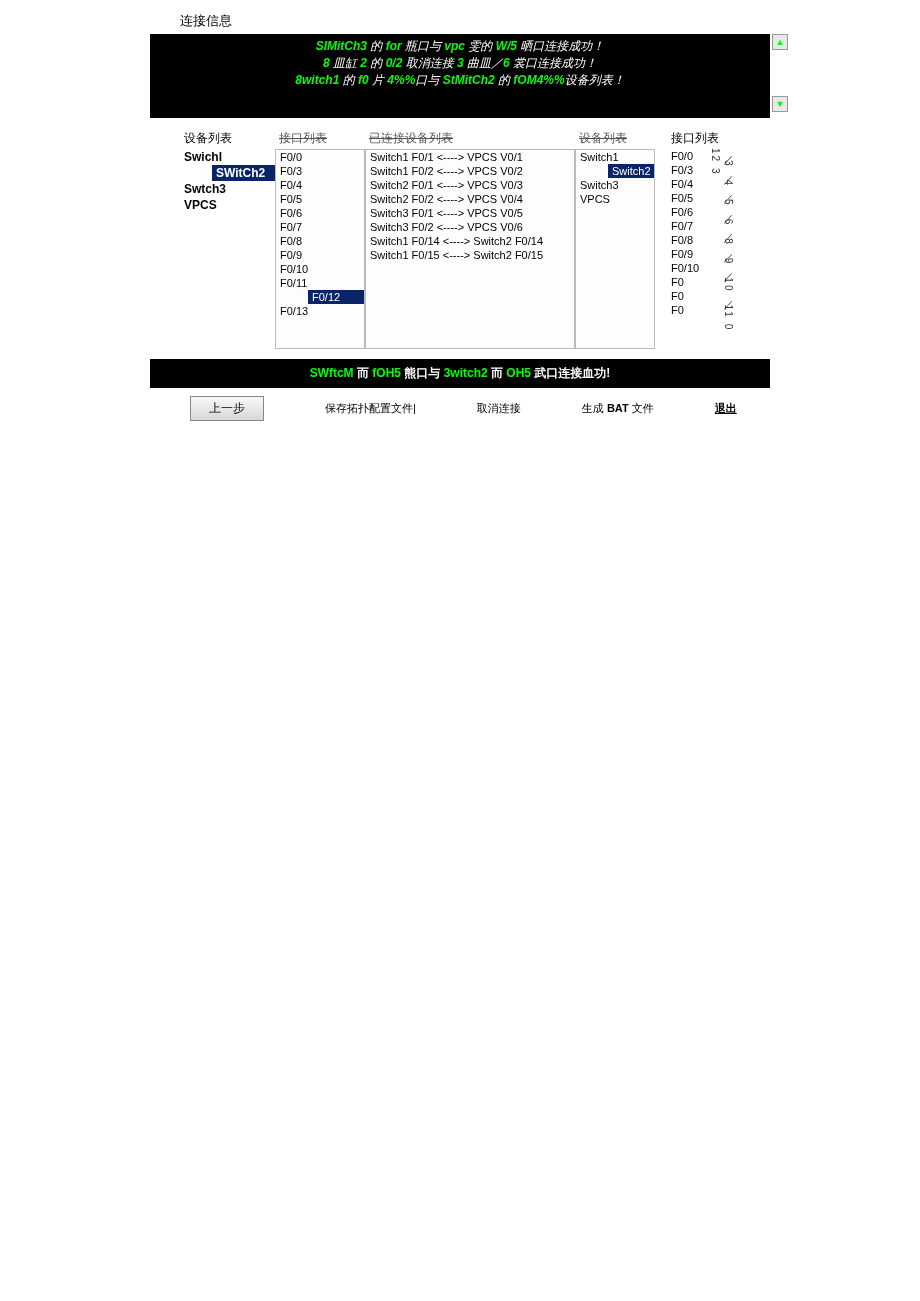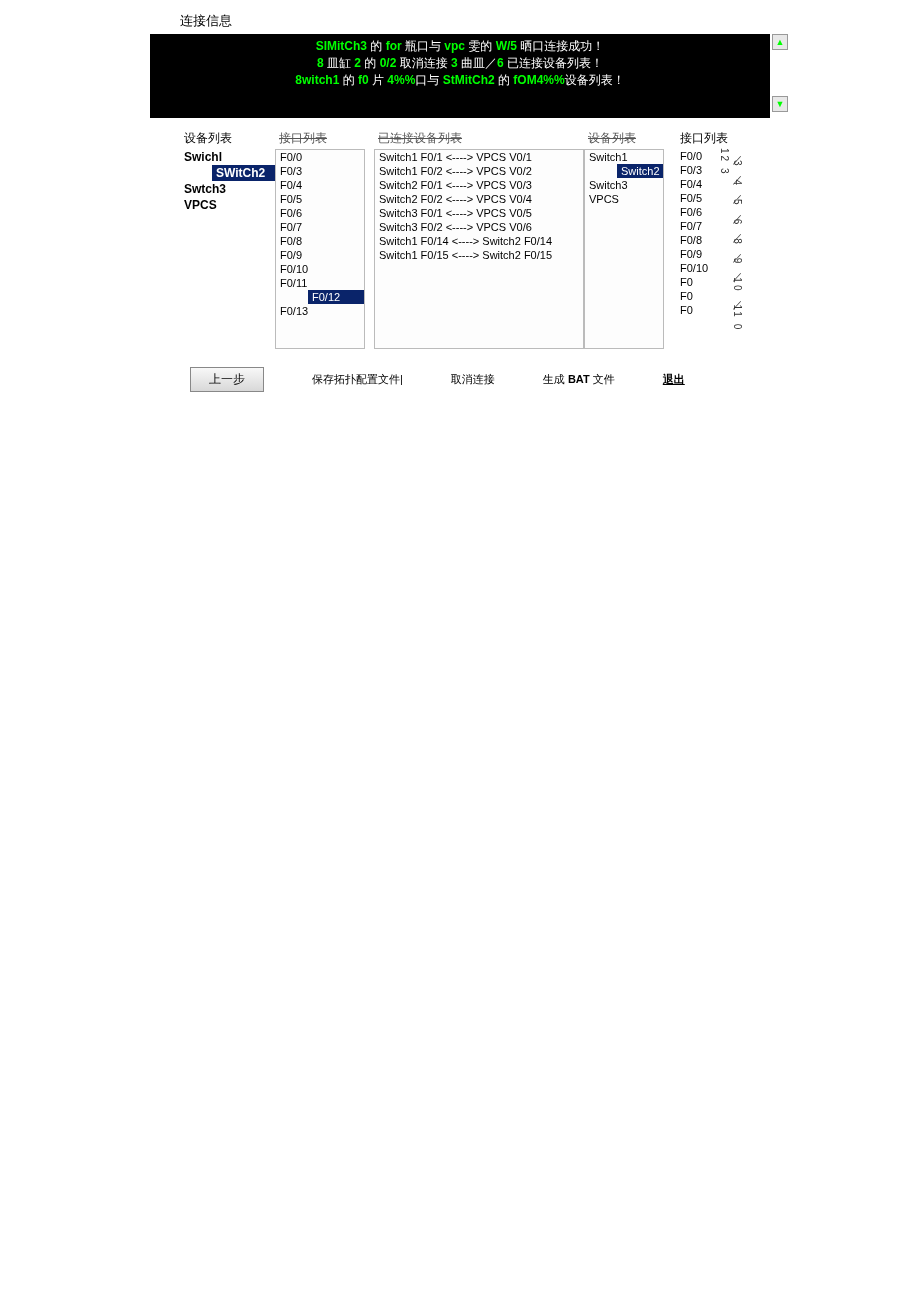--- a/index.html
+++ b/index.html
@@ -18,21 +18,21 @@
     .log-panel {
       background: #000;
       color: #00ff00;
       padding: 4px 0 30px 0;
       position: relative;
       margin: 0 150px 0 150px;
       text-align: center;
       font-size: 12px;
       line-height: 1.4;
     }
-    .log-line { white-space: nowrap; }
+    .log-line { white-space: nowrap; font-style: italic; }
     .log-line .white { color: #fff; }
     .log-line .green { color: #00ff00; font-weight: bold; }
     .scroll-btns {
       position: absolute;
       right: -18px;
       top: 0;
       display: flex;
       flex-direction: column;
       gap: 2px;
     }
@@ -76,21 +76,21 @@
       cursor: default;
     }
     .list-item.selected {
       background: #0a246a;
       color: #fff;
       margin-left: 32px;
     }
     .list-item.bold { font-weight: bold; font-size: 12px; }
     .col-devices-left { width: 95px; }
     .col-ports-left { width: 90px; }
-    .col-connected { width: 210px; margin-left: 9px; }
+    .col-connected { width: 210px; }
     .col-devices-right { width: 80px; }
     .col-ports-right { width: 60px; margin-left: 12px; position: relative; }
     .vertical-overlay {
       position: absolute;
       top: 20px;
       right: -8px;
       writing-mode: vertical-rl;
       font-size: 10px;
       color: #333;
       letter-spacing: 2px;
@@ -108,21 +108,21 @@
     .connect-row {
       text-align: center;
       padding: 14px 0 8px 0;
       font-size: 13px;
       text-decoration: underline;
     }
     .buttons-row {
       display: flex;
       align-items: center;
       padding: 8px 150px 20px 190px;
-      gap: 23px;
+      gap: 36px;
     }
     .btn-prev {
       background: linear-gradient(#f8f8f8, #d8d8d8);
       border: 1px solid #888;
       padding: 3px 18px;
       font-size: 12px;
       cursor: pointer;
     }
     .text-btn {
       font-size: 11px;
@@ -135,21 +135,21 @@
   </style>
 </head>
 <body>
 
 <div class="container">
   <div class="section-label">连接信息</div>
 
   <div class="log-panel">
     <div id="log-lines">
         <div class="log-line"><span class="green">SIMitCh3</span><span class="white"> 的 </span><span class="green">for</span><span class="white"> 瓶口与 </span><span class="green">vpc</span><span class="white"> 雯的 </span><span class="green">W/5</span><span class="white"> 晒口连接成功！</span></div>
-        <div class="log-line"><span class="green">8</span><span class="white"> 皿缸 </span><span class="green">2</span><span class="white"> 的 </span><span class="green">0/2</span><span class="white"> 取消连接 </span><span class="green">3</span><span class="white"> 曲皿／</span><span class="green">6</span><span class="white"> 已连接设备列表！</span></div>
+        <div class="log-line"><span class="green">8</span><span class="white"> 皿缸 </span><span class="green">2</span><span class="white"> 的 </span><span class="green">0/2</span><span class="white"> 取消连接 </span><span class="green">3</span><span class="white"> 曲皿／</span><span class="green">6</span><span class="white"> 裳口连接成功！</span></div>
         <div class="log-line"><span class="green">8witch1</span><span class="white"> 的 </span><span class="green">f0</span><span class="white"> 片 </span><span class="green">4%%</span><span class="white">口与 </span><span class="green">StMitCh2</span><span class="white"> 的 </span><span class="green">fOM4%%</span><span class="white">设备列表！</span></div>
       </div>
     <div class="scroll-btns">
       <div class="scroll-btn">▲</div>
       <div class="scroll-btn down">▼</div>
     </div>
   </div>
 
   <div class="lists-row">
     <div class="list-col col-devices-left">
@@ -213,20 +213,23 @@
           <div class="list-item">F0/9</div>
           <div class="list-item">F0/10</div>
           <div class="list-item">F0</div>
           <div class="list-item">F0</div>
           <div class="list-item">F0</div>
         </div>
       <div class="vertical-overlay">／3／4／5／6／8／9／10／11 0 12 3</div>
     </div>
   </div>
 
+  <div class="status-bar">
+    <span id="status-line"><span class="" style="color: rgb(0, 255, 0);">SWftcM</span><span class="white"> 而 </span><span class="" style="color: rgb(0, 255, 0);">fOH5</span><span class="white"> 熊口与 </span><span class="" style="color: rgb(0, 255, 0);">3witch2</span><span class="white"> 而 </span><span class="" style="color: rgb(0, 255, 0);">OH5</span><span class="white"> 武口连接血功!</span></span>
+  </div>
 
 
   <div class="buttons-row">
     <button class="btn-prev">上一步</button>
     <span class="text-btn">保存拓扑配置文件|</span>
     <span class="text-btn">取消连接</span>
     <span class="text-btn">
       <span>生成 </span><span class="bold">BAT</span><span> 文件</span>
     </span>
     <span class="text-btn underline">退出</span>

